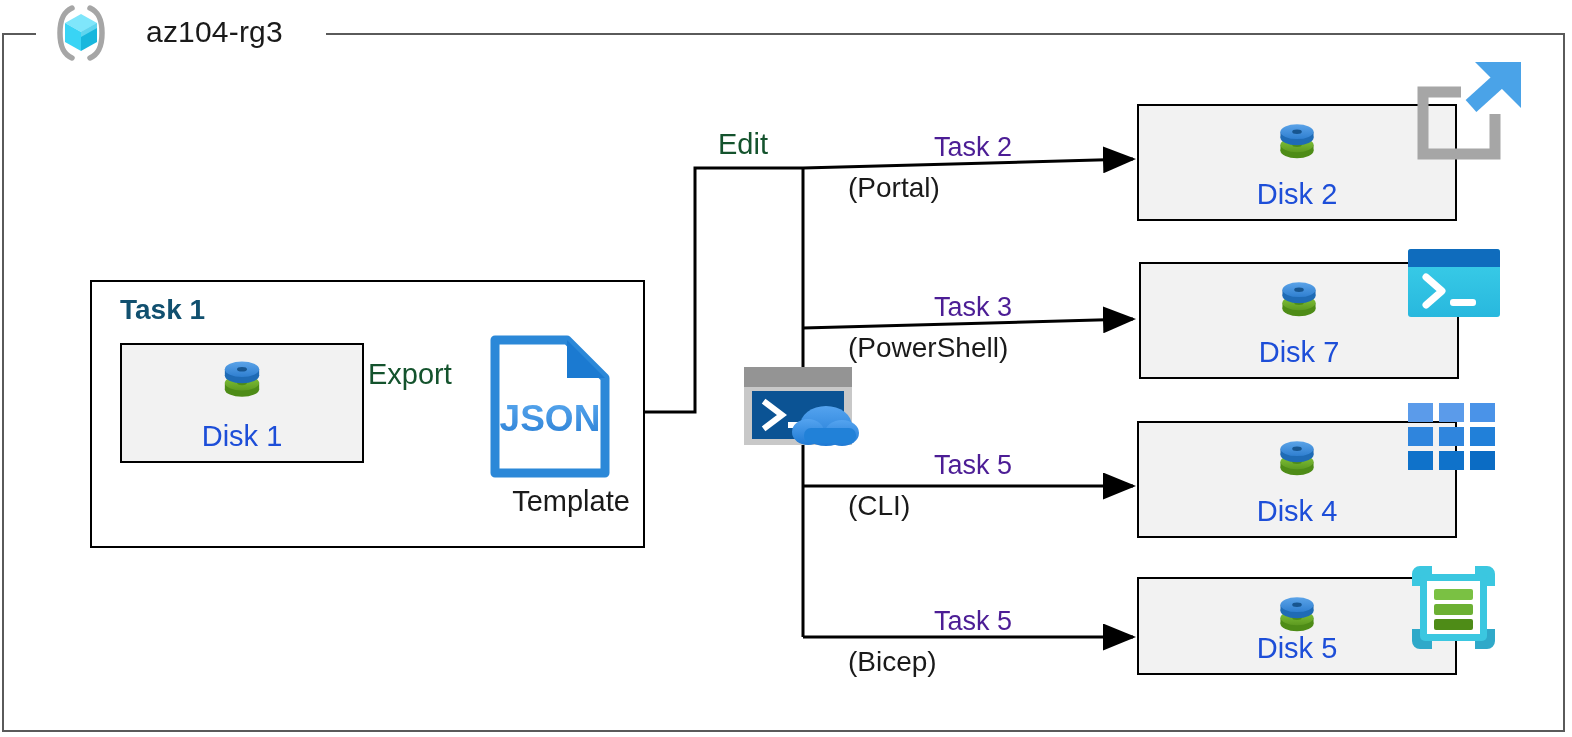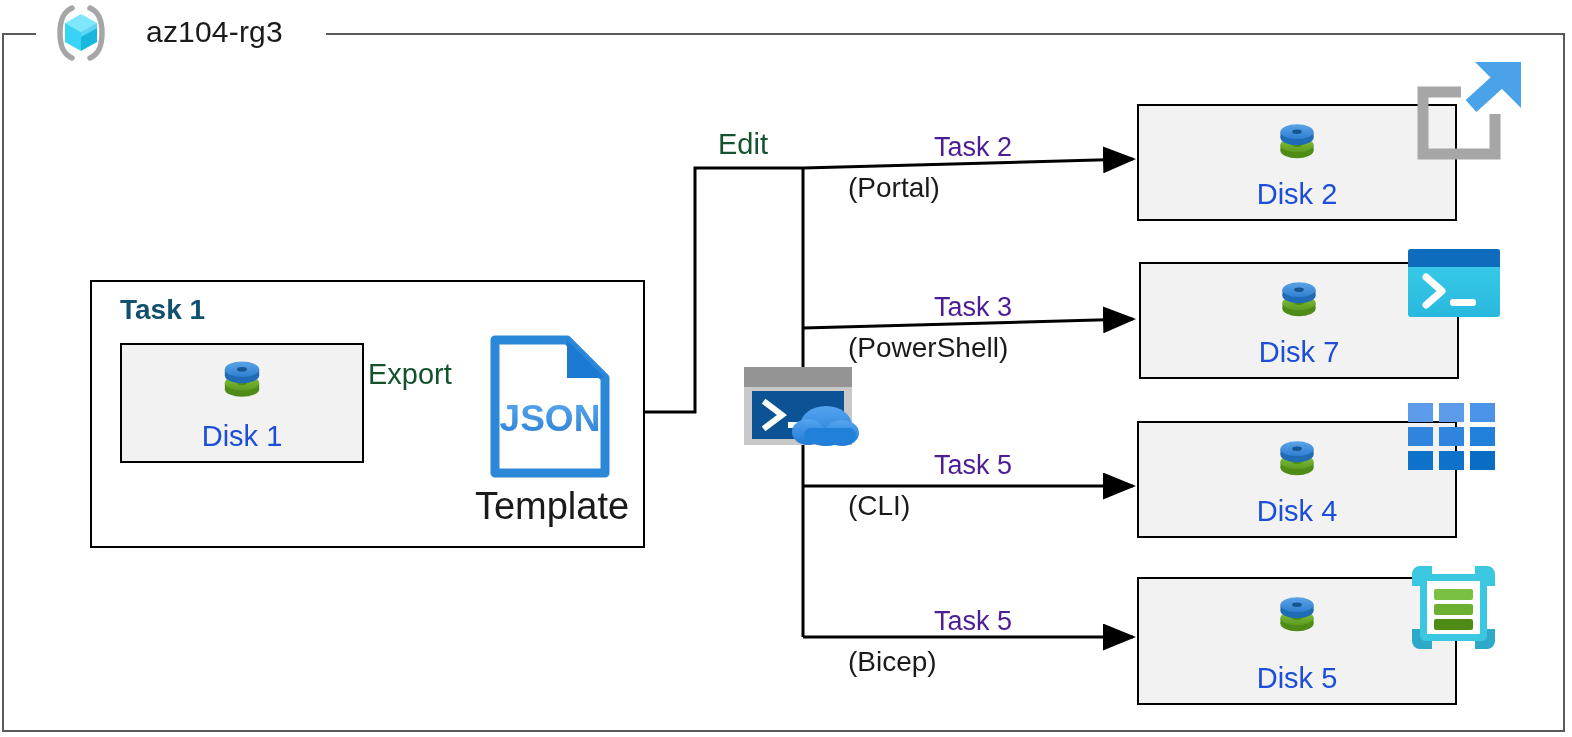--- a/index.html
+++ b/index.html
@@ -114,25 +114,25 @@
   }
   .task-sublabel {
     position: absolute;
     font-size: 28px;
     color: #1a1a1a;
     white-space: nowrap;
     text-align: left;
   }
   .template-caption {
     position: absolute;
-    left: 462px;
+    left: 481px;
     top: 485px;
     width: 180px;
     text-align: center;
-    font-size: 38px;
+    font-size: 29px;
     color: #1a1a1a;
     white-space: nowrap;
   }
 
   .svg-layer {
     position: absolute;
     left: 0;
     top: 0;
     width: 1572px;
     height: 737px;
@@ -338,21 +338,21 @@
       <rect x="62" y="24" width="25" height="19" fill="#2180d9"></rect>
       <rect x="0" y="48" width="25" height="19" fill="#0f72ca"></rect>
       <rect x="31" y="48" width="25" height="19" fill="#0f72ca"></rect>
       <rect x="62" y="48" width="25" height="19" fill="#0b6cc4"></rect>
     </svg>
   </div>
 
   <div class="task-label" style="left:848px; top:606px; width:250px;">Task 5</div>
   <div class="task-sublabel" style="left:848px; top:646px; width:250px;">(Bicep)</div>
 
-  <div class="disk-box" style="left:1137px; top:577px; width:320px; height:128px;">
+  <div class="disk-box" style="left:1137px; top:577px; width:320px; height:98px;">
     <div class="disk-glyph" style="top:10px;">
       <svg viewBox="0 0 62 62" width="54" height="54">
         <ellipse cx="31" cy="40" rx="19" ry="8.5" fill="#4e8c17"></ellipse>
         <rect x="12" y="33" width="38" height="7" fill="#4e8c17"></rect>
         <ellipse cx="31" cy="33" rx="19" ry="8.5" fill="url(#gradDiskGreenTop)"></ellipse>
         <ellipse cx="31" cy="33" rx="5.5" ry="2.6" fill="#4e8c17"></ellipse>
         <ellipse cx="31" cy="25" rx="19" ry="8.5" fill="#1f6bb5"></ellipse>
         <rect x="12" y="18" width="38" height="7" fill="#1f6bb5"></rect>
         <ellipse cx="31" cy="18" rx="19" ry="8.5" fill="url(#gradDiskBlueTop)"></ellipse>
         <ellipse cx="31" cy="18" rx="5.5" ry="2.6" fill="#17558f"></ellipse>

